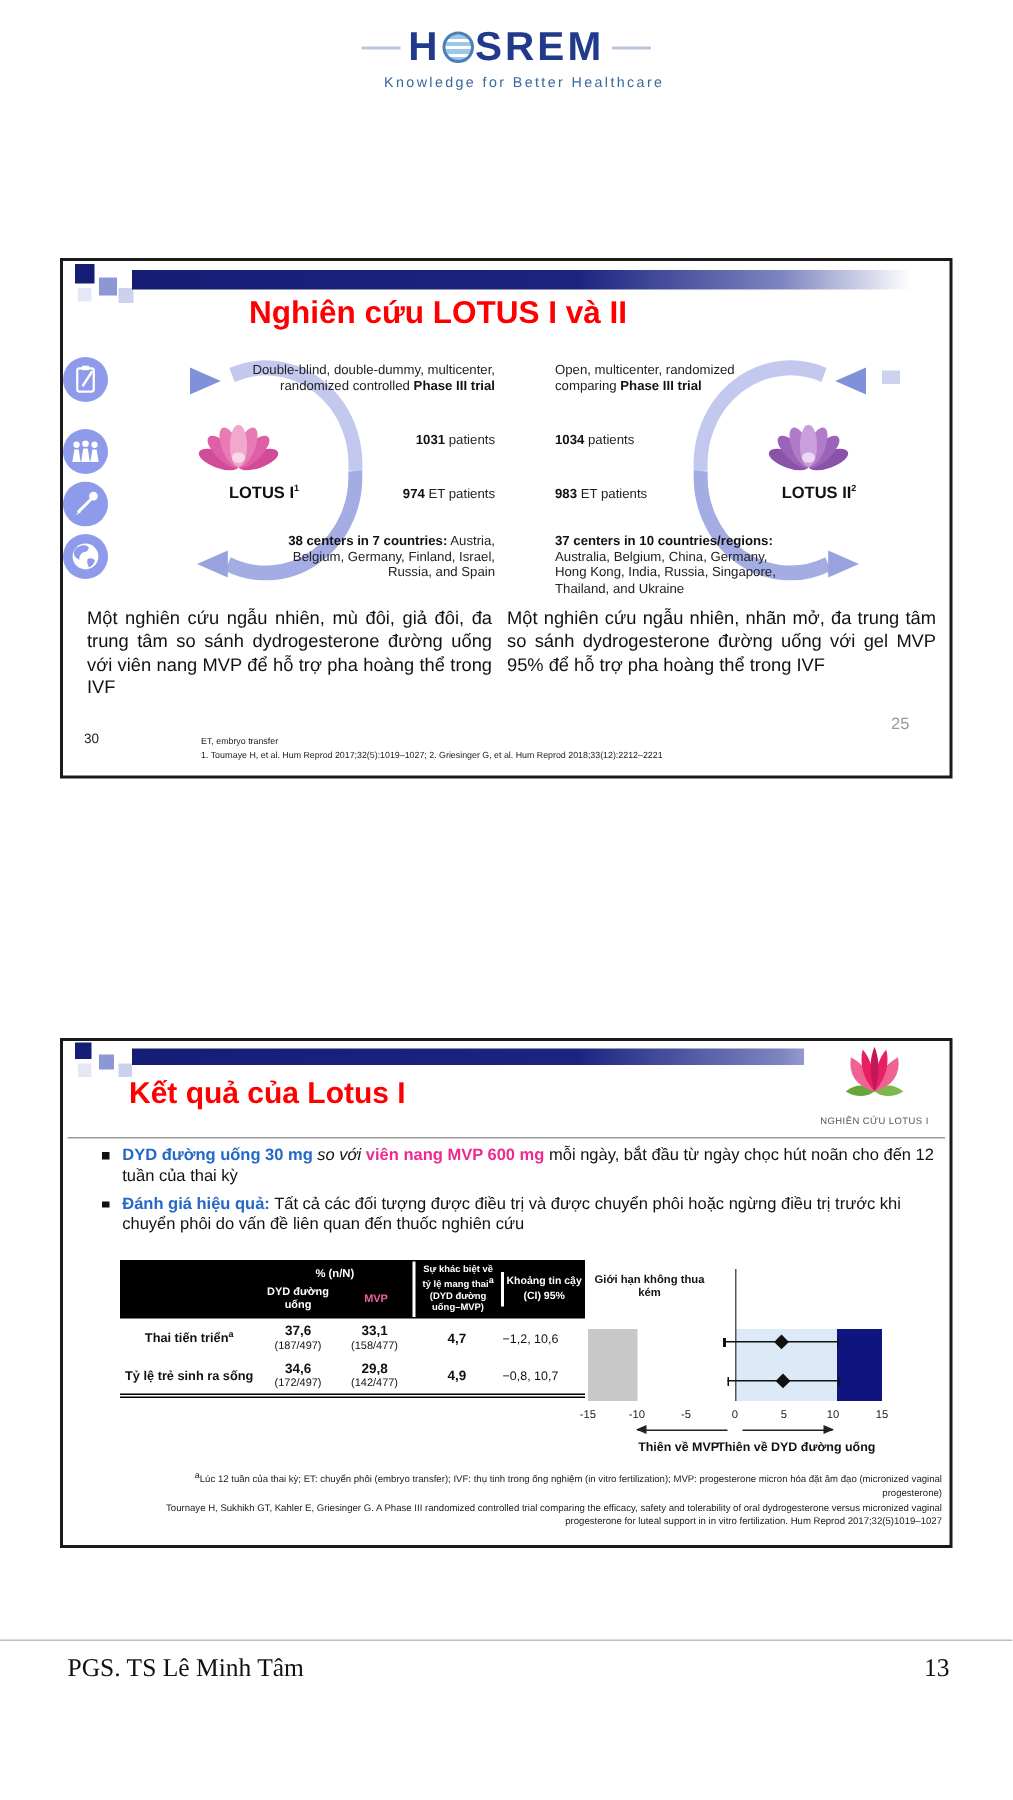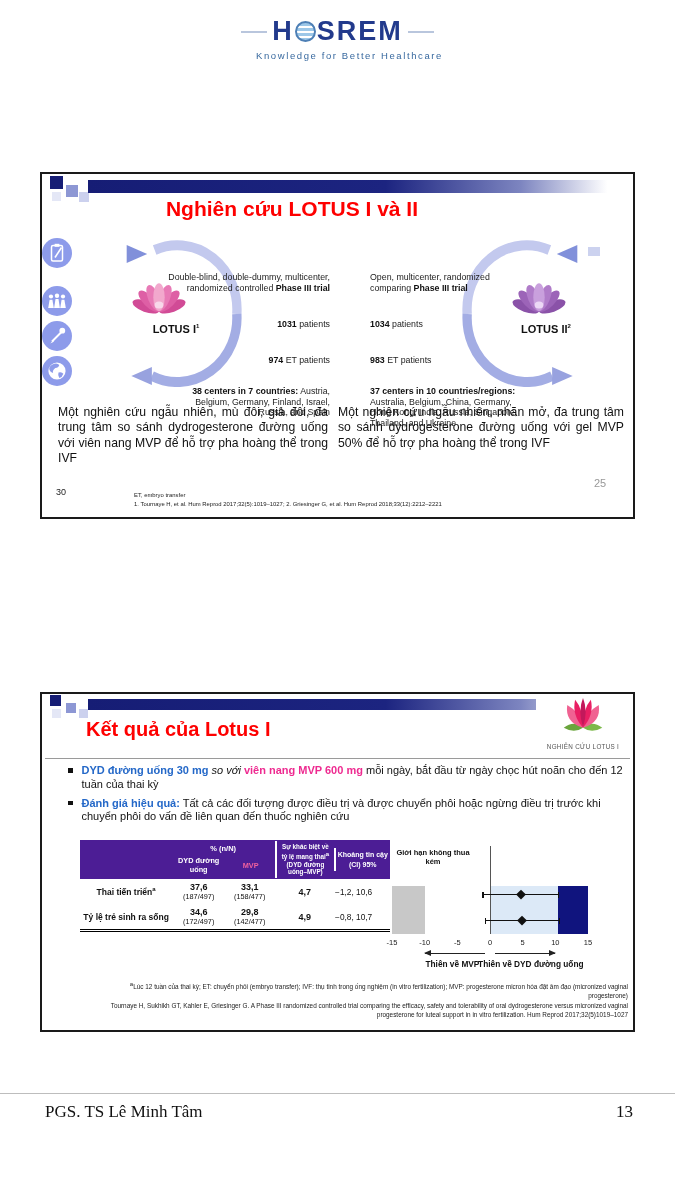--- a/index.html
+++ b/index.html
@@ -39,21 +39,21 @@
   .arc-block svg.arc{position:absolute;left:0;top:0;width:140px;height:150px;}
   .lotus{position:absolute;}
   #lotus1{left:23px;top:40px;width:56px;height:42px;}
   #lotus2{left:55px;top:40px;width:56px;height:42px;}
   .lotus-label{position:absolute;top:86px;width:120px;text-align:center;
                font-weight:bold;font-size:11px;color:#111;}
   #lotus1-label{left:8px;}
   #lotus2-label{left:30px;}
   .pale-sq{position:absolute;right:-4px;top:10px;width:12px;height:9px;background:#ccd2ef;}
 
-  .s1txt{position:absolute;font-size:8.8px;line-height:1.22;color:#222;margin-top:31px;}
+  .s1txt{position:absolute;font-size:8.8px;line-height:1.22;color:#222;}
   .s1txt b{color:#111;}
   .colL{left:126px;width:162px;text-align:right;}
   .colR{left:328px;width:158px;text-align:left;}
   .r1{top:67px;} .r2{top:114px;} .r3{top:150px;} .r4{top:181px;}
   .circ-icon{position:absolute;left:0;width:30px;height:30px;}
   .ic1{top:64px;} .ic2{top:112px;} .ic3{top:147px;} .ic4{top:182px;}
 
   .summary{position:absolute;top:231px;font-size:12.2px;line-height:1.25;
            text-align:justify;color:#111;}
   #sum-left{left:16px;width:270px;}
@@ -72,21 +72,21 @@
 
   .bullets{position:absolute;left:20px;top:70px;width:562px;}
   .bullet{display:flex;margin-bottom:5px;}
   .bmark{flex:0 0 4.5px;width:4.5px;height:4.5px;background:#111;margin:4px 9px 0 6px;}
   .btext{font-size:11px;line-height:1.25;color:#111;}
   .blue{color:#2468c8;font-weight:bold;}
   .pink{color:#ee2a90;font-weight:bold;}
 
   
   .tbl{position:absolute;left:38px;top:146px;width:310px;border-bottom:3px double #000;}
-  .thead{display:flex;background:#4c1d95;color:#fff;align-items:center;}
+  .thead{display:flex;background:#000000;color:#fff;align-items:center;}
   .th-label{width:94px;}
   .th-group{width:104px;display:flex;flex-direction:column;}
   .th-group-label{text-align:center;font-weight:bold;font-size:7.5px;padding-top:4px;}
   .th-group-cols{display:flex;flex:1;}
   .th-dyd{width:54px;font-weight:bold;font-size:7.3px;text-align:center;padding:3px 1px 5px;}
   .th-mvp{width:50px;font-weight:bold;font-size:7.3px;text-align:center;color:#f0609f;
           display:flex;align-items:center;justify-content:center;padding-bottom:2px;}
   .th-diff{width:60px;border-left:2px solid #fff;font-weight:bold;font-size:6.3px;text-align:center;
            display:flex;align-items:center;justify-content:center;padding:2px 2px;box-sizing:border-box;line-height:1.25;}
   .th-ci{width:58px;border-left:2px solid #fff;font-weight:bold;font-size:7px;text-align:center;
@@ -233,21 +233,21 @@
   <div class="s1txt colL r2"><span></span><b>1031</b><span> patients</span></div>
   <div class="s1txt colL r3"><span></span><b>974</b><span> ET patients</span></div>
   <div class="s1txt colL r4"><span></span><b>38 centers in 7 countries:</b><span> Austria, Belgium, Germany, Finland, Israel, Russia, and Spain</span></div>
 
   <div class="s1txt colR r1"><span>Open, multicenter, randomized comparing </span><b>Phase III trial</b><span></span></div>
   <div class="s1txt colR r2"><span></span><b>1034</b><span> patients</span></div>
   <div class="s1txt colR r3"><span></span><b>983</b><span> ET patients</span></div>
   <div class="s1txt colR r4"><span></span><b>37 centers in 10 countries/regions:</b><span> Australia, Belgium, China, Germany, Hong Kong, India, Russia, Singapore, Thailand, and Ukraine</span></div>
 
   <div class="summary" id="sum-left">Một nghiên cứu ngẫu nhiên, mù đôi, giả đôi, đa trung tâm so sánh dydrogesterone đường uống với viên nang MVP để hỗ trợ pha hoàng thể trong IVF</div>
-  <div class="summary" id="sum-right">Một nghiên cứu ngẫu nhiên, nhãn mở, đa trung tâm so sánh dydrogesterone đường uống với gel MVP 50% để hỗ trợ pha hoàng thể trong IVF</div>
+  <div class="summary" id="sum-right">Một nghiên cứu ngẫu nhiên, nhãn mở, đa trung tâm so sánh dydrogesterone đường uống với gel MVP 95% để hỗ trợ pha hoàng thể trong IVF</div>
 
   <div class="s1-num">30</div>
   <div class="s1-num2">25</div>
   <div class="s1-fn">
     <div>ET, embryo transfer</div>
     <div>1. Tournaye H, et al. Hum Reprod 2017;32(5):1019–1027; 2. Griesinger G, et al. Hum Reprod 2018;33(12):2212–2221</div>
   </div>
 </div>
 
 <div class="slide" id="slide2">

